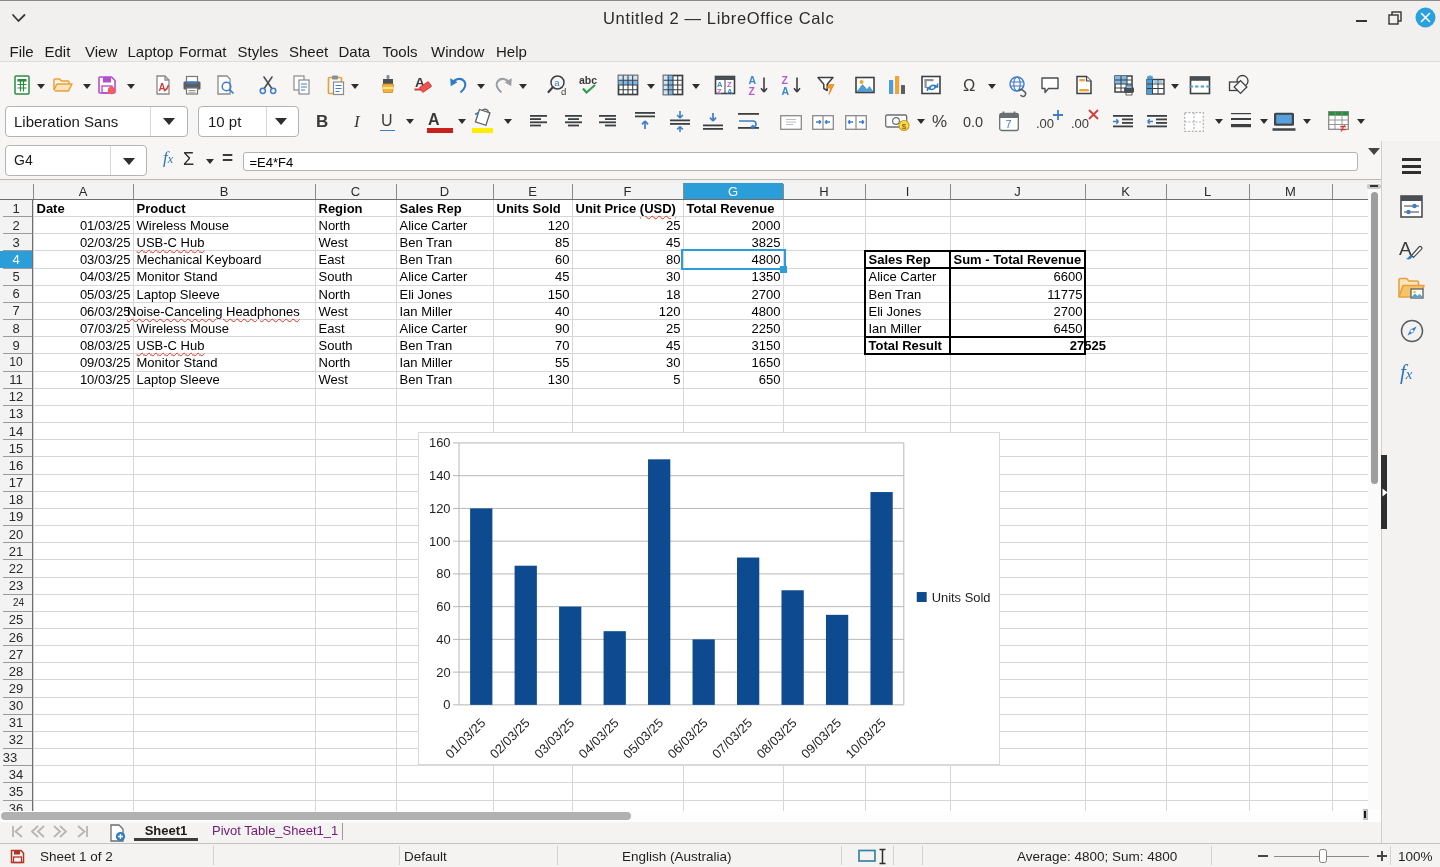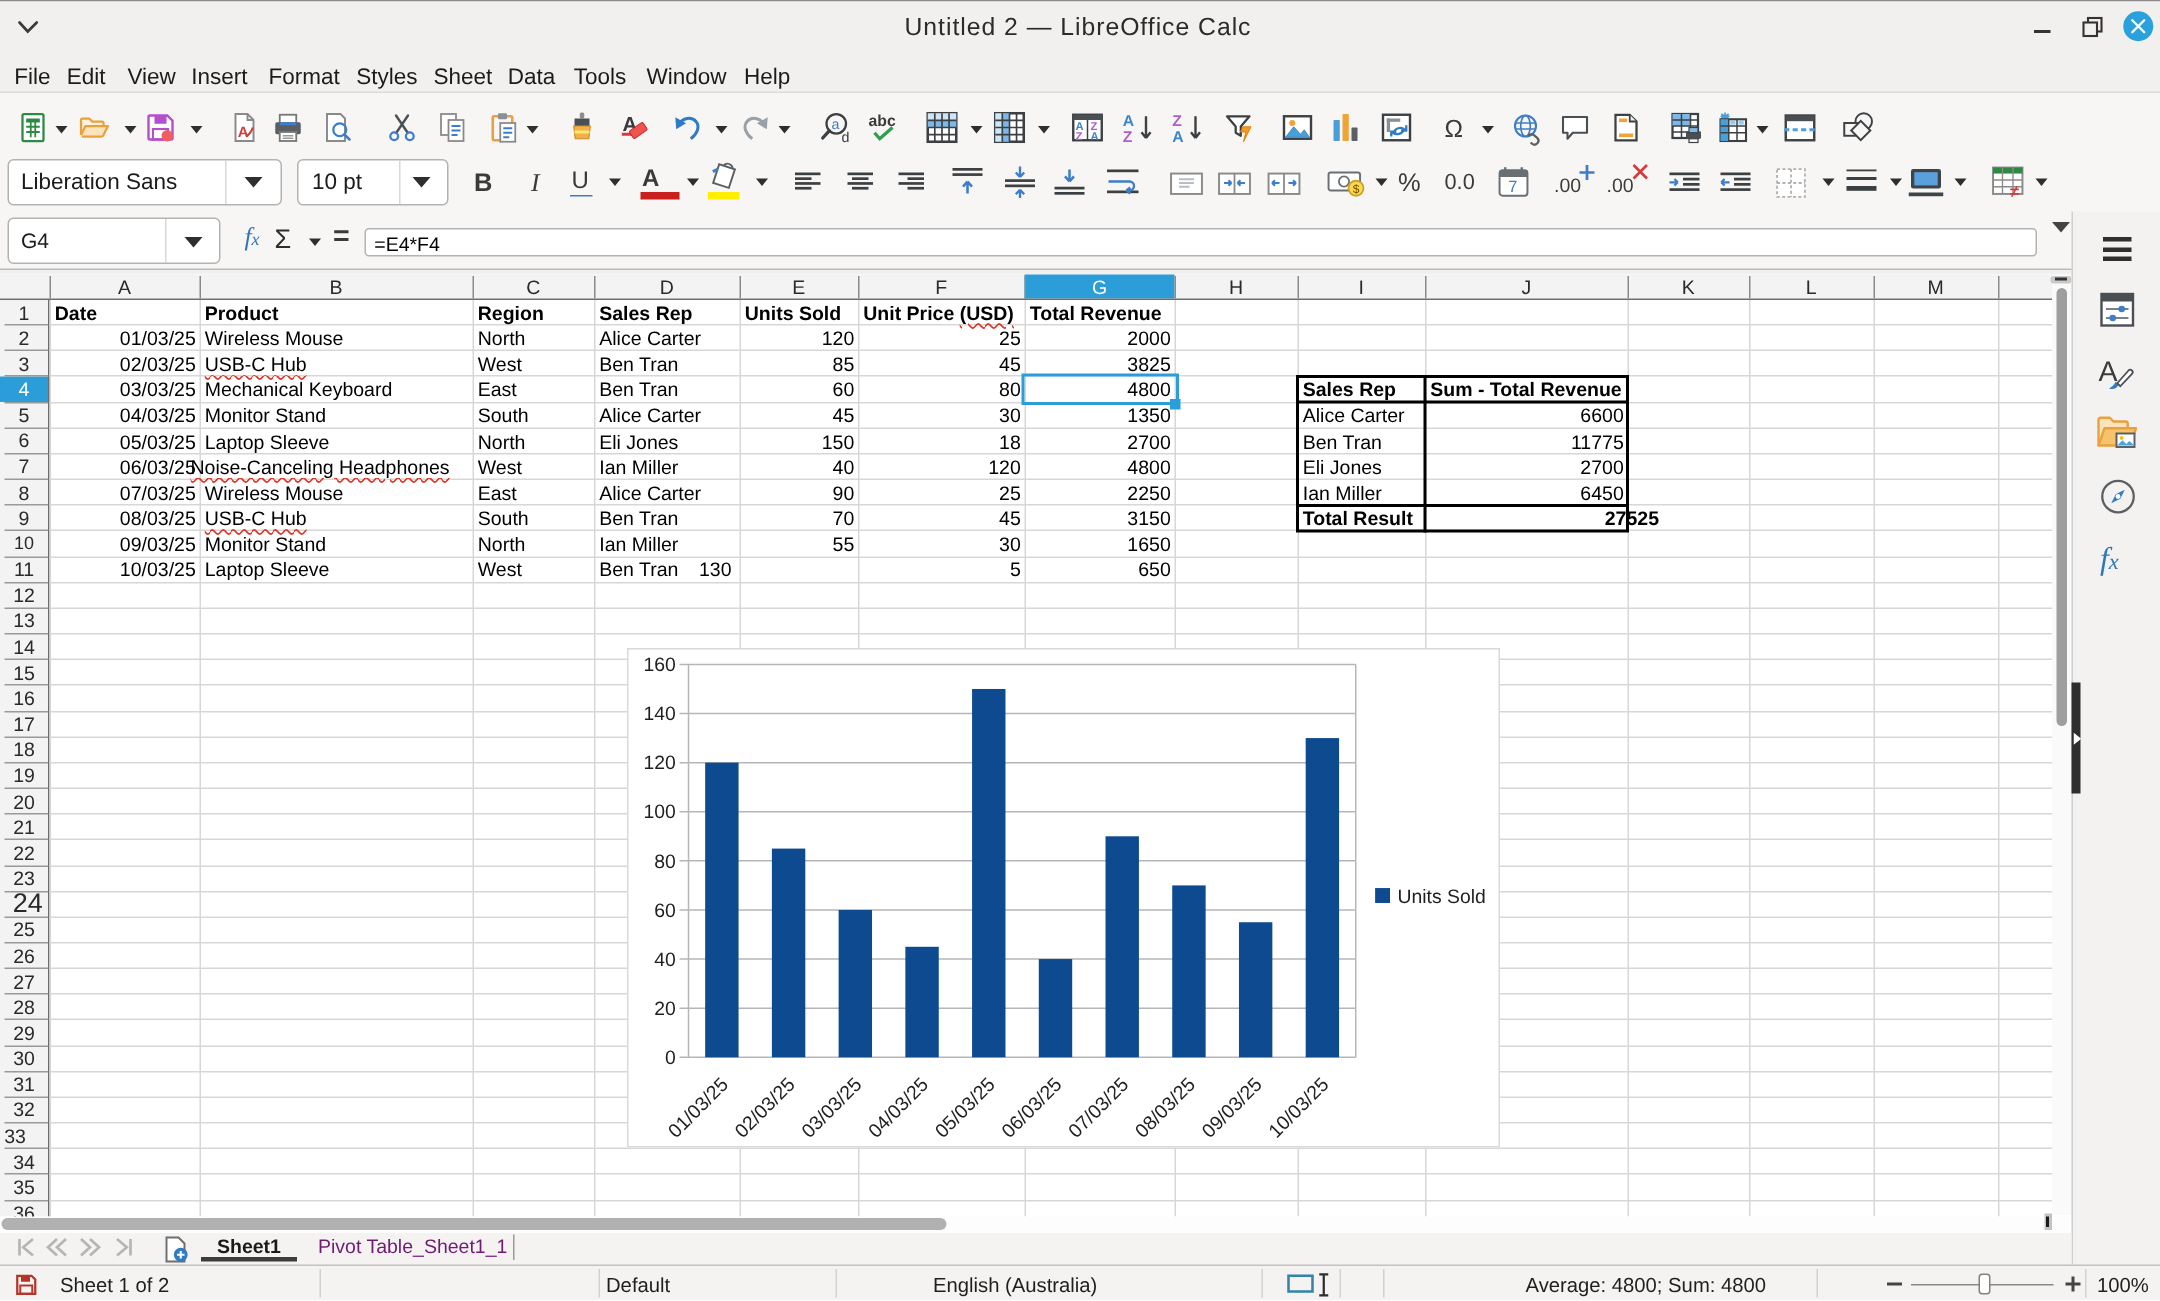--- a/index.html
+++ b/index.html
@@ -26,21 +26,21 @@
     <rect x="4" y="1" width="9" height="9" fill="none" stroke="#333" stroke-width="1.4"></rect>
     <rect x="1" y="4" width="9" height="9" fill="#f2f0ee" stroke="#333" stroke-width="1.4"></rect>
   </svg>
 <svg style="left:1415px;top:7px" width="21" height="21" viewBox="0 0 21 21">
     <circle cx="10.5" cy="10.5" r="10" fill="#2aa1dc"></circle>
     <path d="M6.5 6.5 L14.5 14.5 M14.5 6.5 L6.5 14.5" stroke="#fff" stroke-width="1.6" stroke-linecap="round"></path>
   </svg>
 <div class="ui" style="left:9.5px;top:42.5px">File</div>
 <div class="ui" style="left:44.5px;top:42.5px">Edit</div>
 <div class="ui" style="left:85px;top:42.5px">View</div>
-<div class="ui" style="left:127.5px;top:42.5px">Insert</div>
+<div class="ui" style="left:127.5px;top:42.5px">Laptop</div>
 <div class="ui" style="left:179px;top:42.5px">Format</div>
 <div class="ui" style="left:237.5px;top:42.5px">Styles</div>
 <div class="ui" style="left:289px;top:42.5px">Sheet</div>
 <div class="ui" style="left:338.5px;top:42.5px">Data</div>
 <div class="ui" style="left:382.5px;top:42.5px">Tools</div>
 <div class="ui" style="left:431px;top:42.5px">Window</div>
 <div class="ui" style="left:496px;top:42.5px">Help</div>
 <svg style="left:11px;top:74px" width="22" height="22" viewBox="0 0 22 22">
     <rect x="4" y="2" width="14" height="18" rx="1" fill="#fff" stroke="#2c8a43" stroke-width="1.5"></rect>
     <path d="M6.5 7 h9 M6.5 10.5 h9 M6.5 14 h9 M9.5 7 v10.5 M12.5 7 v10.5" stroke="#2c8a43" stroke-width="1.2"></path>
@@ -445,21 +445,21 @@
 <div class="t" style="left:0;top:508.38px;width:32px;text-align:center;font-size:13px;line-height:17.16px;color:#2a2a2a">19</div>
 <div class="a" style="left:3px;top:507.88px;width:29px;height:1px;background:#9a9a9a"></div>
 <div class="t" style="left:0;top:525.54px;width:32px;text-align:center;font-size:13px;line-height:17.16px;color:#2a2a2a">20</div>
 <div class="a" style="left:3px;top:525.04px;width:29px;height:1px;background:#9a9a9a"></div>
 <div class="t" style="left:0;top:542.70px;width:32px;text-align:center;font-size:13px;line-height:17.16px;color:#2a2a2a">21</div>
 <div class="a" style="left:3px;top:542.20px;width:29px;height:1px;background:#9a9a9a"></div>
 <div class="t" style="left:0;top:559.86px;width:32px;text-align:center;font-size:13px;line-height:17.16px;color:#2a2a2a">22</div>
 <div class="a" style="left:3px;top:559.36px;width:29px;height:1px;background:#9a9a9a"></div>
 <div class="t" style="left:0;top:577.02px;width:32px;text-align:center;font-size:13px;line-height:17.16px;color:#2a2a2a">23</div>
 <div class="a" style="left:3px;top:576.52px;width:29px;height:1px;background:#9a9a9a"></div>
-<div class="t" style="left:0;top:594.18px;width:37px;text-align:center;font-size:18px;line-height:17.16px;color:#2a2a2a">24</div>
+<div class="t" style="left:0;top:594.18px;width:37px;text-align:center;font-size:10px;line-height:17.16px;color:#2a2a2a">24</div>
 <div class="a" style="left:3px;top:593.68px;width:29px;height:1px;background:#9a9a9a"></div>
 <div class="t" style="left:0;top:611.34px;width:32px;text-align:center;font-size:13px;line-height:17.16px;color:#2a2a2a">25</div>
 <div class="a" style="left:3px;top:610.84px;width:29px;height:1px;background:#9a9a9a"></div>
 <div class="t" style="left:0;top:628.50px;width:32px;text-align:center;font-size:13px;line-height:17.16px;color:#2a2a2a">26</div>
 <div class="a" style="left:3px;top:628.00px;width:29px;height:1px;background:#9a9a9a"></div>
 <div class="t" style="left:0;top:645.66px;width:32px;text-align:center;font-size:13px;line-height:17.16px;color:#2a2a2a">27</div>
 <div class="a" style="left:3px;top:645.16px;width:29px;height:1px;background:#9a9a9a"></div>
 <div class="t" style="left:0;top:662.82px;width:32px;text-align:center;font-size:13px;line-height:17.16px;color:#2a2a2a">28</div>
 <div class="a" style="left:3px;top:662.32px;width:29px;height:1px;background:#9a9a9a"></div>
 <div class="t" style="left:0;top:679.98px;width:32px;text-align:center;font-size:13px;line-height:17.16px;color:#2a2a2a">29</div>
@@ -594,21 +594,21 @@
 <div class="t" style="left:136.5px;top:354.24px;line-height:17.16px">Monitor Stand</div>
 <div class="t" style="left:318.5px;top:354.24px;line-height:17.16px">North</div>
 <div class="t" style="left:399.5px;top:354.24px;line-height:17.16px">Ian Miller</div>
 <div class="t" style="left:493px;top:354.24px;width:76.5px;text-align:right;line-height:17.16px">55</div>
 <div class="t" style="left:572px;top:354.24px;width:108.5px;text-align:right;line-height:17.16px">30</div>
 <div class="t" style="left:683px;top:354.24px;width:97.5px;text-align:right;line-height:17.16px">1650</div>
 <div class="t" style="left:33px;top:371.40px;width:97.5px;text-align:right;line-height:17.16px">10/03/25</div>
 <div class="t" style="left:136.5px;top:371.40px;line-height:17.16px">Laptop Sleeve</div>
 <div class="t" style="left:318.5px;top:371.40px;line-height:17.16px">West</div>
 <div class="t" style="left:399.5px;top:371.40px;line-height:17.16px">Ben Tran</div>
-<div class="t" style="left:466px;top:371.40px;width:76.5px;line-height:17.16px">130</div>
+<div class="t" style="left:493px;top:371.40px;width:76.5px;text-align:right;line-height:17.16px">130</div>
 <div class="t" style="left:572px;top:371.40px;width:108.5px;text-align:right;line-height:17.16px">5</div>
 <div class="t" style="left:683px;top:371.40px;width:97.5px;text-align:right;line-height:17.16px">650</div>
 <div class="a" style="left:864px;top:249.98px;width:222px;height:104.96px;border:2px solid #000"></div>
 <div class="a" style="left:949px;top:249.98px;width:2px;height:104.96px;background:#000"></div>
 <div class="a" style="left:864px;top:267.14px;width:222px;height:2px;background:#000"></div>
 <div class="a" style="left:864px;top:335.78px;width:222px;height:2px;background:#000"></div>
 <div class="t b" style="left:868.5px;top:251.28px;line-height:17.16px">Sales Rep</div>
 <div class="t b" style="left:953.5px;top:251.28px;line-height:17.16px">Sum - Total Revenue</div>
 <div class="t" style="left:868.5px;top:268.44px;line-height:17.16px">Alice Carter</div>
 <div class="t" style="left:950px;top:268.44px;width:132.5px;text-align:right;line-height:17.16px">6600</div>

